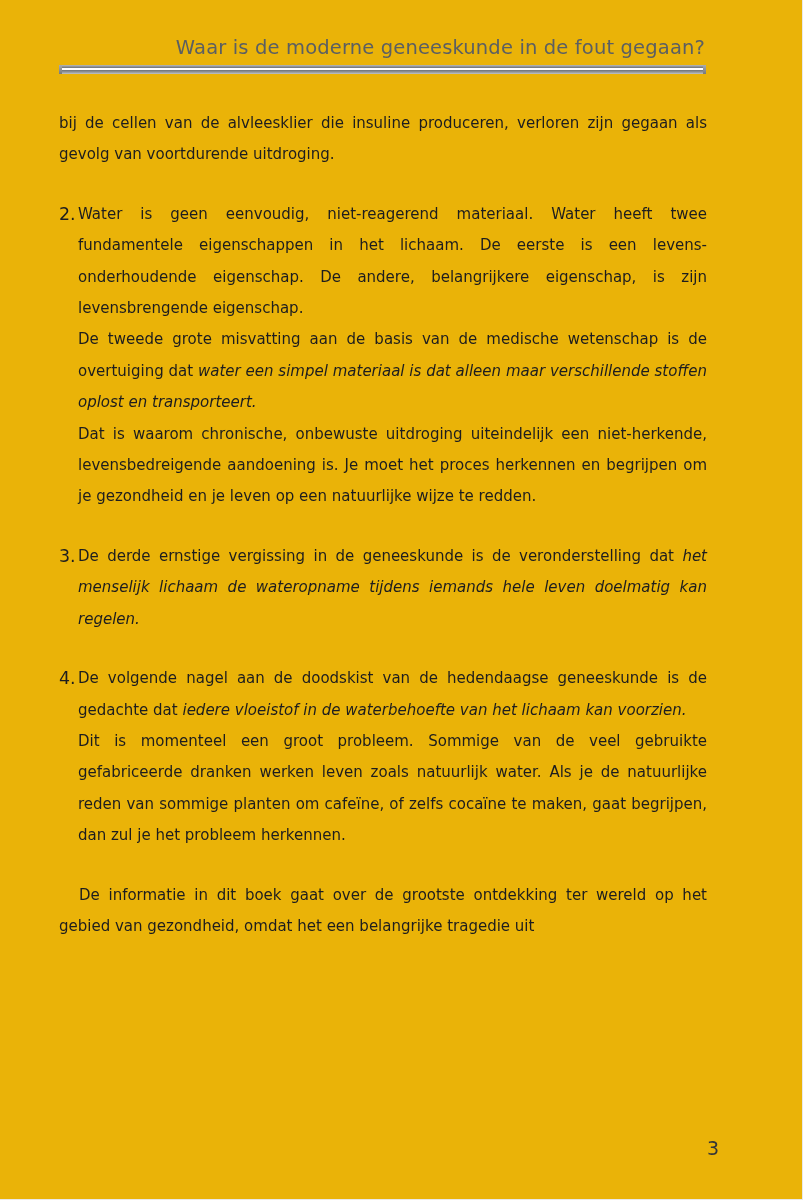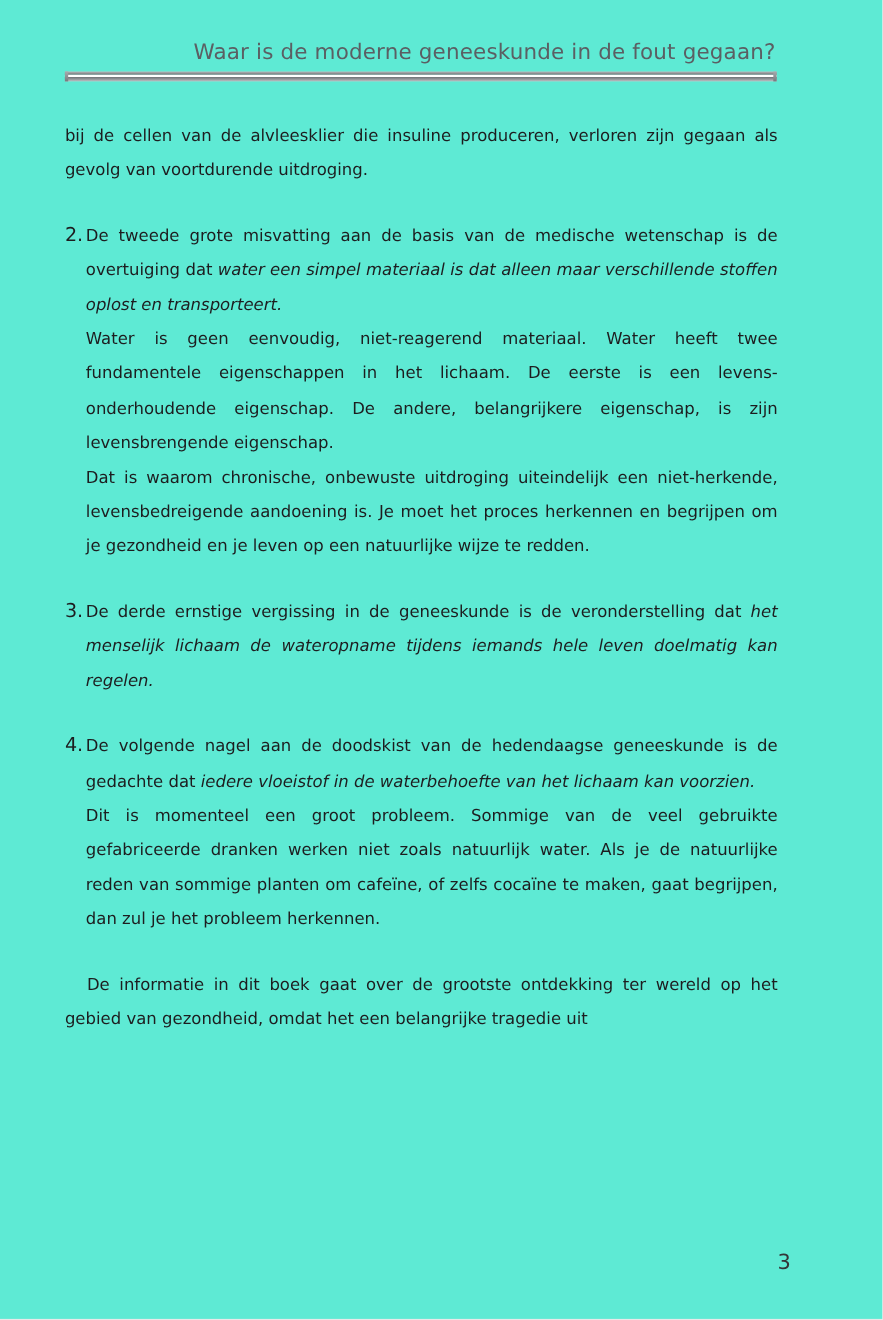--- a/index.html
+++ b/index.html
@@ -7,21 +7,21 @@
     padding: 0;
     background: #ffffff;
   }
   body {
     font-family: "DejaVu Sans", sans-serif;
   }
   #page {
     position: relative;
     width: 803px;
     height: 1200px;
-    background: #5eead4;
+    background: #eab308;
     overflow: hidden;
     box-sizing: border-box;
     border-right: 1px solid #e9e9e9;
     border-bottom: 1px solid #e9e9e9;
     text-decoration: underline;
   }
 
   
   #header {
     position: absolute;
@@ -143,38 +143,38 @@
   </div>
 
   <div id="content">
 
     <p class="para">bij de cellen van de alvleesklier die insuline produceren, verloren zijn gegaan als gevolg van voortdurende uitdroging.</p>
 
     <div class="block-gap"></div>
 
     <div class="item">
       <span class="item-marker">2.</span>
+      <p class="para">Water is geen eenvoudig, niet-reagerend materiaal. Water heeft twee fundamentele eigenschappen in het lichaam. De eerste is een levens­onderhoudende eigenschap. De andere, belangrijkere eigenschap, is zijn levensbrengende eigenschap.</p>
       <p class="para"><span>De tweede grote misvatting aan de basis van de medische weten­schap is de overtuiging dat </span><span class="italic">water een simpel materiaal is dat alleen maar verschillende stoffen oplost en transporteert.</span></p>
-      <p class="para">Water is geen eenvoudig, niet-reagerend materiaal. Water heeft twee fundamentele eigenschappen in het lichaam. De eerste is een levens­onderhoudende eigenschap. De andere, belangrijkere eigenschap, is zijn levensbrengende eigenschap.</p>
       <p class="para">Dat is waarom chronische, onbewuste uitdroging uiteindelijk een niet-herkende, levensbedreigende aandoening is. Je moet het proces herkennen en begrijpen om je gezondheid en je leven op een natuur­lijke wijze te redden.</p>
     </div>
 
     <div class="block-gap"></div>
 
     <div class="item">
       <span class="item-marker">3.</span>
       <p class="para"><span>De derde ernstige vergissing in de geneeskunde is de veronderstel­ling dat </span><span class="italic">het menselijk lichaam de wateropname tijdens iemands hele leven doelmatig kan regelen.</span></p>
     </div>
 
     <div class="block-gap"></div>
 
     <div class="item">
       <span class="item-marker">4.</span>
       <p class="para"><span>De volgende nagel aan de doodskist van de hedendaagse genees­kunde is de gedachte dat </span><span class="italic">iedere vloeistof in de waterbehoefte van het lichaam kan voorzien.</span></p>
-      <p class="para">Dit is momenteel een groot probleem. Sommige van de veel gebruikte gefabriceerde dranken werken niet zoals natuurlijk water. Als je de natuurlijke reden van sommige planten om cafeïne, of zelfs cocaïne te maken, gaat begrijpen, dan zul je het probleem herken­nen.</p>
+      <p class="para">Dit is momenteel een groot probleem. Sommige van de veel gebruikte gefabriceerde dranken werken leven zoals natuurlijk water. Als je de natuurlijke reden van sommige planten om cafeïne, of zelfs cocaïne te maken, gaat begrijpen, dan zul je het probleem herken­nen.</p>
     </div>
 
     <div class="block-gap"></div>
 
     <p class="para indent-first">De informatie in dit boek gaat over de grootste ontdekking ter wereld op het gebied van gezondheid, omdat het een belangrijke tragedie uit</p>
 
   </div>
 
   <div id="page-number">3</div>
 

